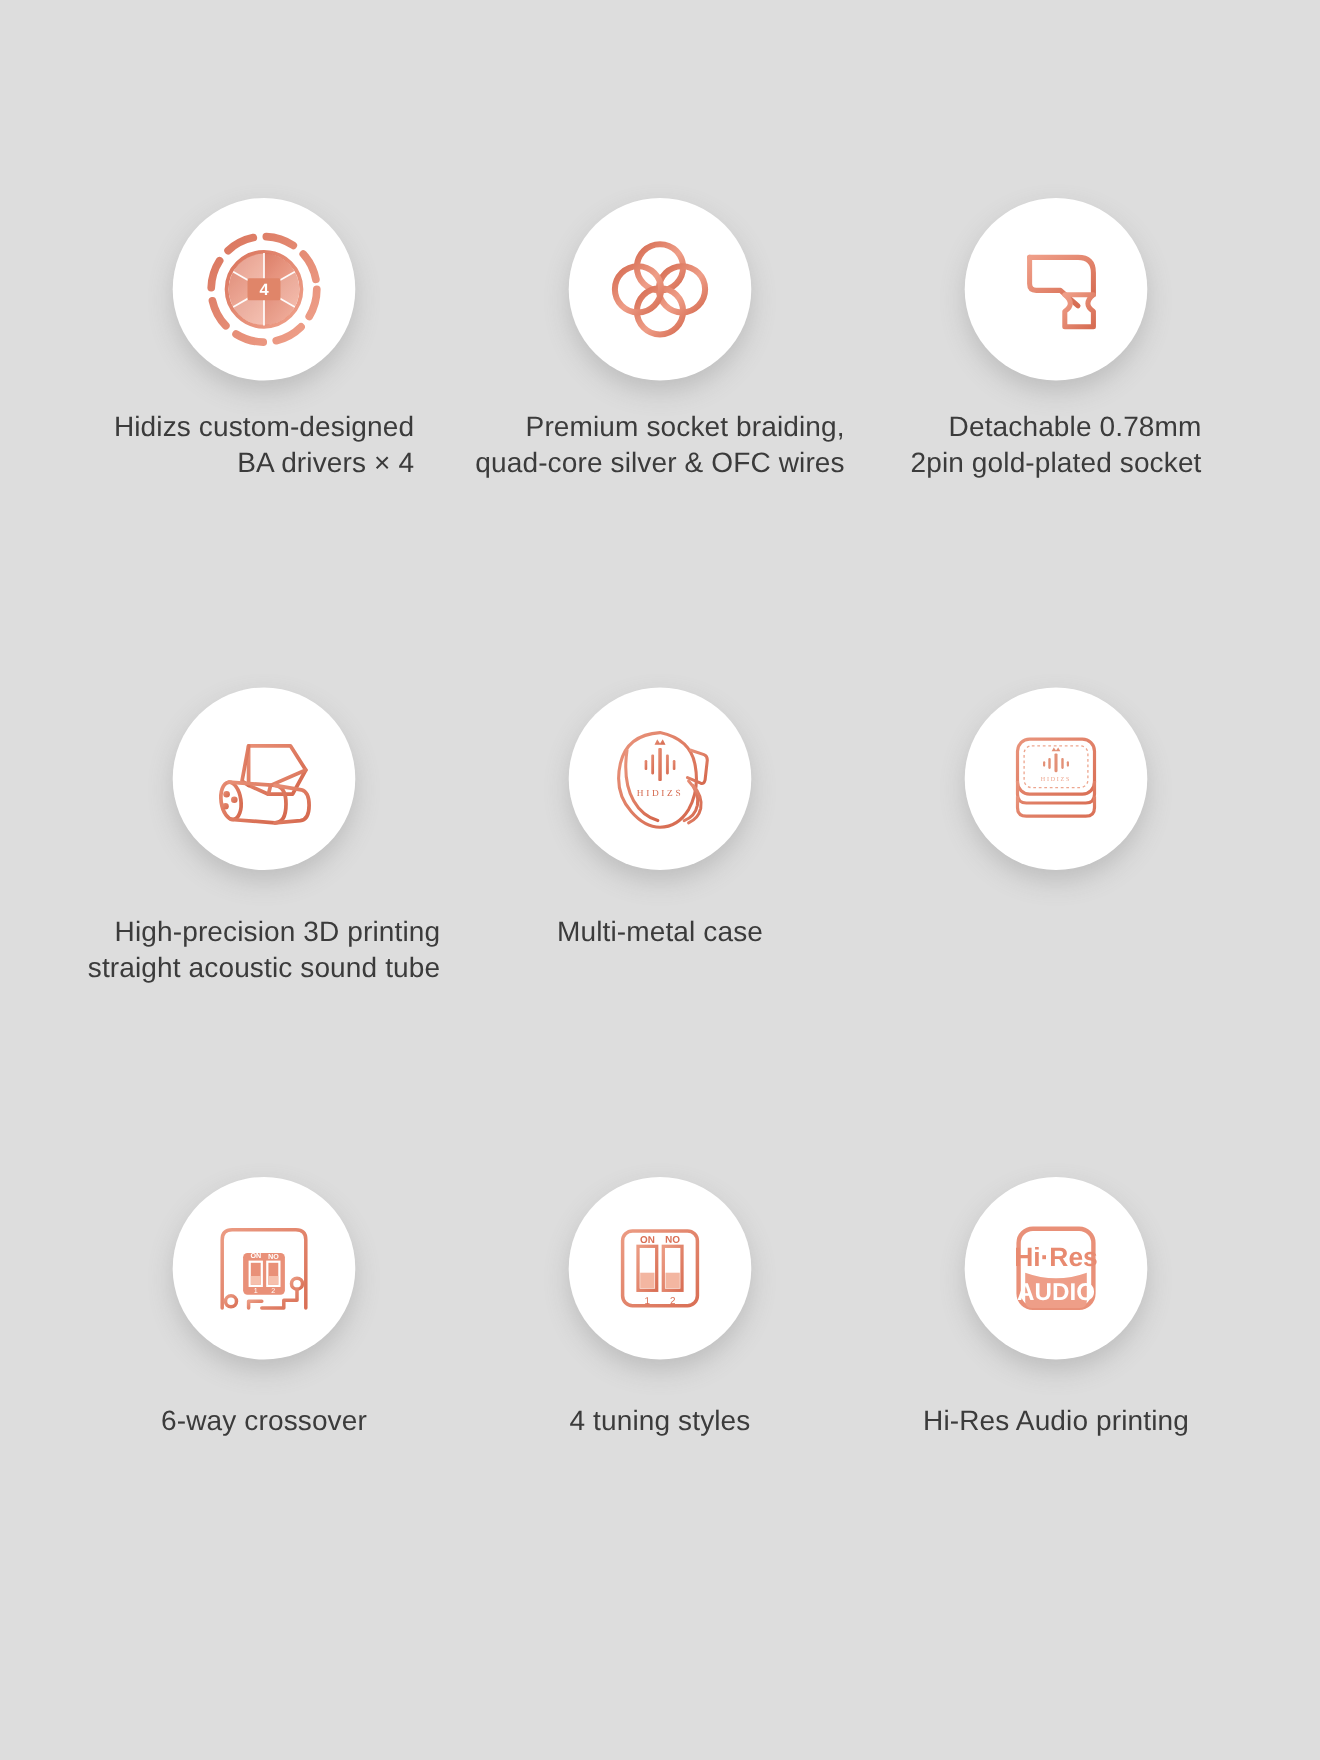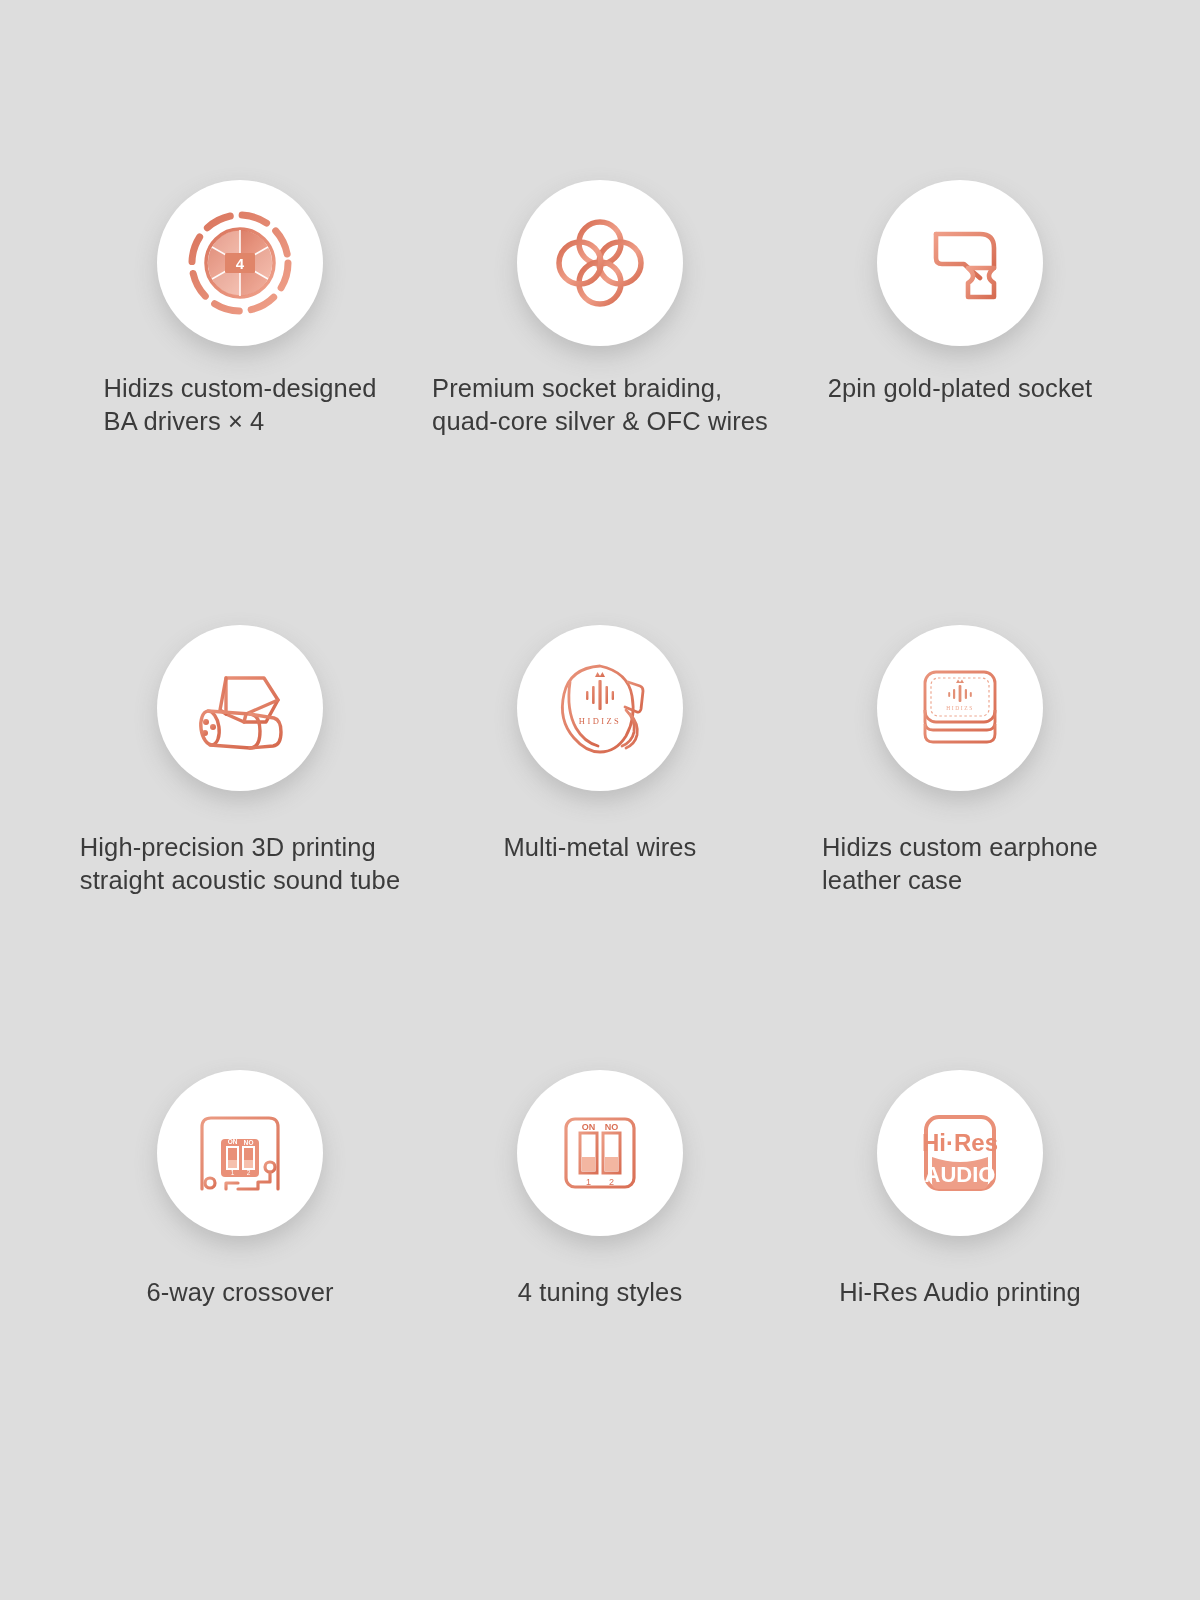--- a/index.html
+++ b/index.html
@@ -39,21 +39,21 @@
     align-items:center;
     justify-content:center;
     box-shadow:0 10px 22px rgba(120,120,120,0.30);
     flex:0 0 auto;
   }
 
   .icon-badge svg { display:block; }
 
   .feature-caption {
     margin-top:26px;
-    text-align:left;
+    text-align:right;
     font-size:25.5px;
     line-height:1.28;
     color:#3b3b3b;
     letter-spacing:0.1px;
     font-weight:400;
     max-width:360px;
   }
 
   .feature-caption .cap-line { display:block; white-space:nowrap; }
 
@@ -142,20 +142,21 @@
         <g fill="none" stroke="url(#g3)" stroke-width="4.6" stroke-linejoin="round" stroke-linecap="round">
           <path d="M36 31 h44 q14 0 14 14 v20 "></path>
           <path d="M36 31 v24 q0 6 6 6 h22 l16 14"></path>
           <path d="M94 65 q-5 4 -5 8 q0 4 5 7 v14 h-26 v-14 q5 -3 5 -7 q0 -4 -5 -8 z"></path>
           <line x1="28" y1="38" x2="36" y2="38"></line>
           <line x1="28" y1="50" x2="36" y2="50"></line>
         </g>
       </svg>
     </div>
     <div class="feature-caption">
+      <span class="cap-line">Detachable 0.78mm</span>
       <span class="cap-line">2pin gold-plated socket</span>
     </div>
   </div>
 
   <div class="feature-card row-2">
     <div class="icon-badge">
       <svg width="120" height="120" viewBox="0 0 120 120" aria-hidden="true">
         <defs>
           <linearGradient id="g4" x1="0" y1="0" x2="1" y2="1">
             <stop offset="0%" stop-color="#e88f76"></stop>
@@ -204,21 +205,21 @@
           <rect x="52" y="38" width="2.6" height="18" rx="1"></rect>
           <rect x="65.4" y="38" width="2.6" height="18" rx="1"></rect>
           <rect x="46" y="43" width="2.4" height="9" rx="1"></rect>
           <rect x="71.6" y="43" width="2.4" height="9" rx="1"></rect>
           <path d="M55 29 l2.5 -5 l2.5 4 l2.5 -4 l2.5 5 z"></path>
         </g>
         <text x="60" y="76" text-anchor="middle" font-family="Liberation Serif, serif" font-size="8.5" letter-spacing="2.4" fill="#d4664b">HIDIZS</text>
       </svg>
     </div>
     <div class="feature-caption">
-      <span class="cap-line">Multi-metal wires</span>
+      <span class="cap-line">Multi-metal case</span>
     </div>
   </div>
 
   <div class="feature-card row-2">
     <div class="icon-badge">
       <svg width="120" height="120" viewBox="0 0 120 120" aria-hidden="true">
         <defs>
           <linearGradient id="g6" x1="0" y1="0" x2="1" y2="1">
             <stop offset="0%" stop-color="#e9947c"></stop>
               <stop offset="100%" stop-color="#d96f55"></stop>
@@ -234,24 +235,20 @@
           <rect x="58.6" y="37" width="2.8" height="17" rx="1"></rect>
           <rect x="53" y="41" width="2.2" height="10" rx="1"></rect>
           <rect x="64.8" y="41" width="2.2" height="10" rx="1"></rect>
           <rect x="48.2" y="44" width="2" height="5" rx="1"></rect>
           <rect x="69.8" y="44" width="2" height="5" rx="1"></rect>
           <path d="M56 35 l2 -3.4 l2 2.6 l2 -2.6 l2 3.4 z"></path>
         </g>
         <text x="60" y="62" text-anchor="middle" font-family="Liberation Serif, serif" font-size="5.5" letter-spacing="1.6" fill="#eda68f">HIDIZS</text>
       </svg>
     </div>
-    <div class="feature-caption">
-      <span class="cap-line">Hidizs custom earphone</span>
-      <span class="cap-line">leather case</span>
-    </div>
   </div>
 
   <div class="feature-card row-3">
     <div class="icon-badge">
       <svg width="120" height="120" viewBox="0 0 120 120" aria-hidden="true">
         <defs>
           <linearGradient id="g7" x1="0" y1="0" x2="1" y2="1">
             <stop offset="0%" stop-color="#eb9b83"></stop>
               <stop offset="100%" stop-color="#d96f55"></stop>
           </linearGradient>

